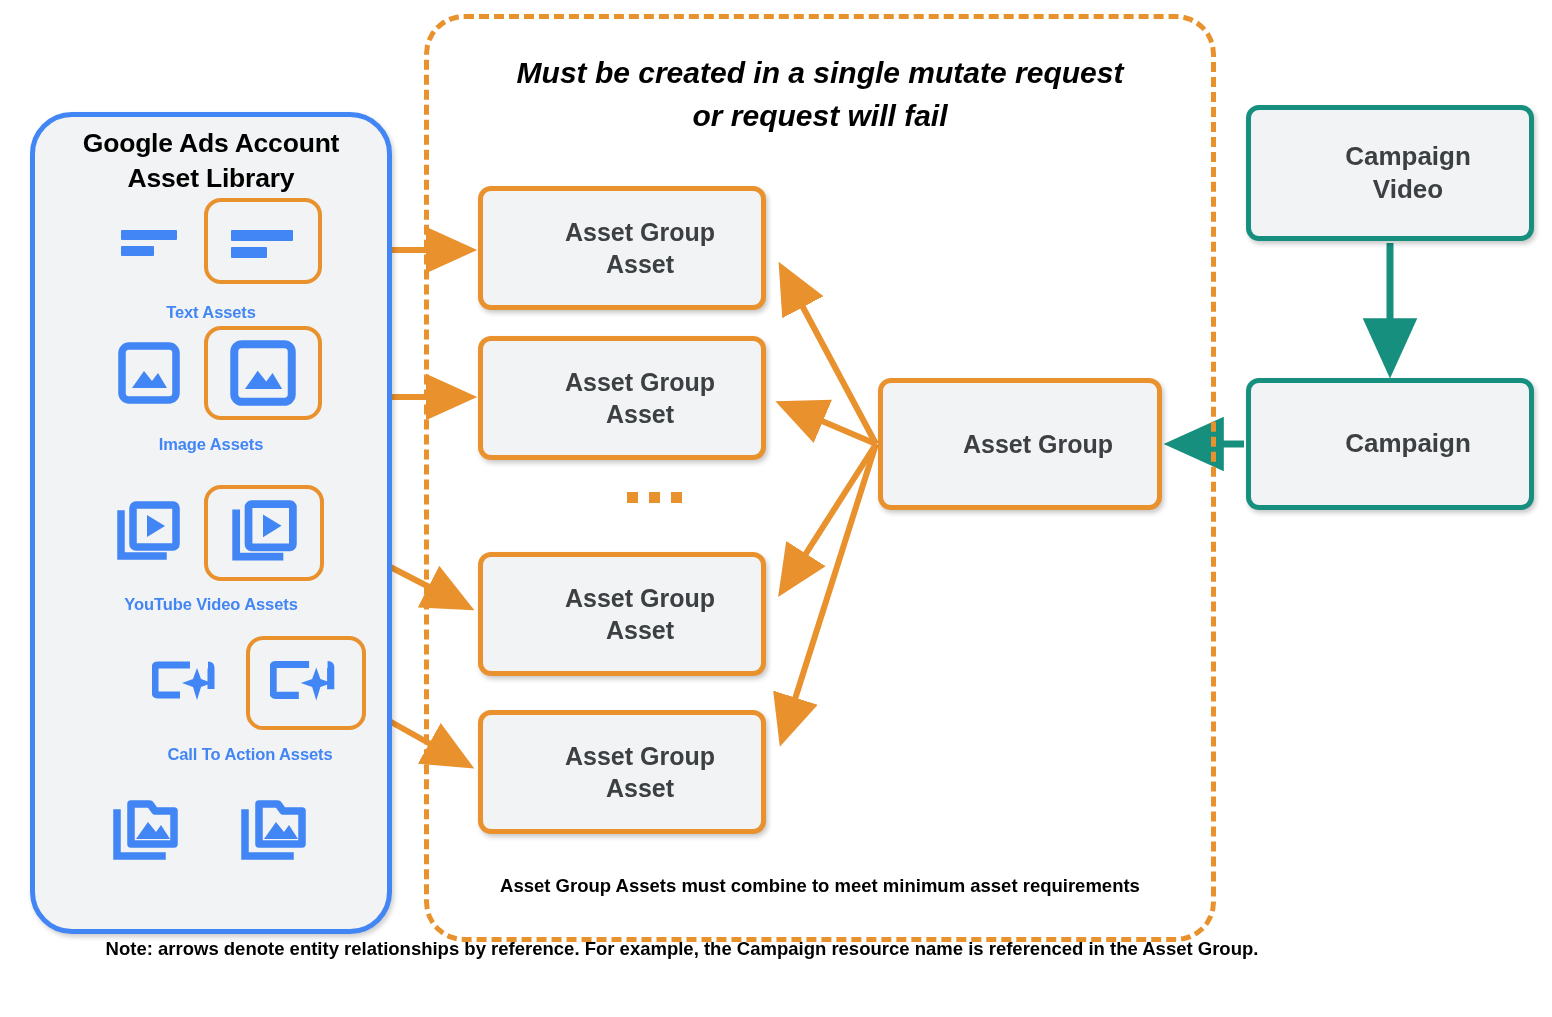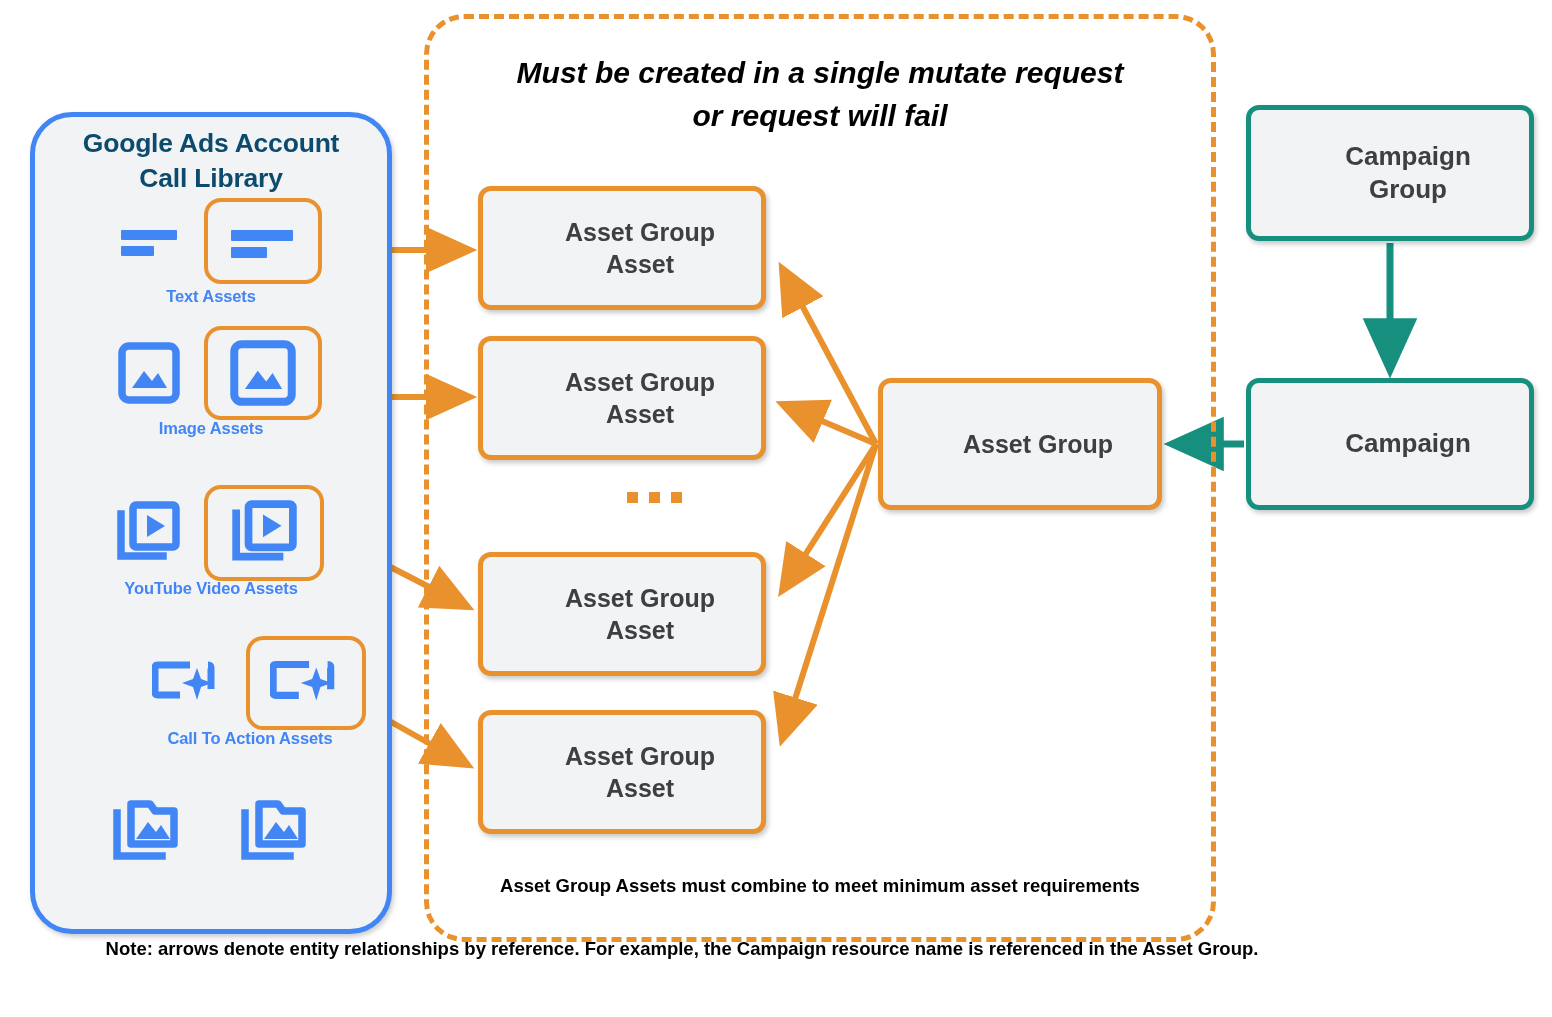--- a/index.html
+++ b/index.html
@@ -41,21 +41,21 @@
     box-shadow: 2px 3px 5px rgba(0,0,0,0.20);
   }
   #library-title {
     position: absolute;
     left: 0;
     top: 9px;
     width: 100%;
     text-align: center;
     font-size: 26.5px;
     font-weight: bold;
-    color: #0c4a6e;
+    color: #000000;
     line-height: 1.33;
     letter-spacing: -0.2px;
   }
   .asset-row {
     position: absolute;
     left: 0;
     width: 100%;
   }
   .icon-pair {
     position: relative;
@@ -80,21 +80,21 @@
     box-sizing: border-box;
     display: flex;
     align-items: center;
     justify-content: center;
   }
   .asset-caption {
     text-align: center;
     font-size: 16.5px;
     font-weight: bold;
     color: #4285f4;
-    margin-top: 0;
+    margin-top: 16px;
     letter-spacing: -0.1px;
   }
 
   
   #mutate-region {
     position: absolute;
     left: 424px;
     top: 14px;
     width: 792px;
     height: 928px;
@@ -236,21 +236,21 @@
   <div id="mutate-region"></div>
   <div id="mutate-footnote">Asset Group Assets must combine to meet minimum asset requirements</div>
   <div id="mutate-title">
     <div>Must be created in a single mutate request</div>
     <div>or request will fail</div>
   </div>
 
   <div id="asset-library">
     <div id="library-title">
       <div>Google Ads Account</div>
-      <div>Call Library</div>
+      <div>Asset Library</div>
     </div>
 
     <div class="asset-row" style="top:78px;">
       <div class="icon-pair">
         <div class="plain-box">
           <svg width="62" height="44" viewBox="0 0 62 44">
             <rect x="3" y="11" width="56" height="10" rx="1" fill="#4285f4"></rect>
             <rect x="3" y="27" width="33" height="10" rx="1" fill="#4285f4"></rect>
           </svg>
         </div>
@@ -373,21 +373,21 @@
     <span></span>
   </div>
 
   <div class="node orange" id="asset-group-node">
     <div>Asset Group</div>
   </div>
 
   <div class="node teal" id="campaign-budget-node">
     <div>
       <div>Campaign</div>
-      <div>Group</div>
+      <div>Video</div>
     </div>
   </div>
   <div class="node teal" id="campaign-node">
     <div>Campaign</div>
   </div>
 
   <div id="bottom-note">Note: arrows denote entity relationships by reference. For example, the Campaign resource name is referenced in the Asset Group.</div>
 
 </div>
 

